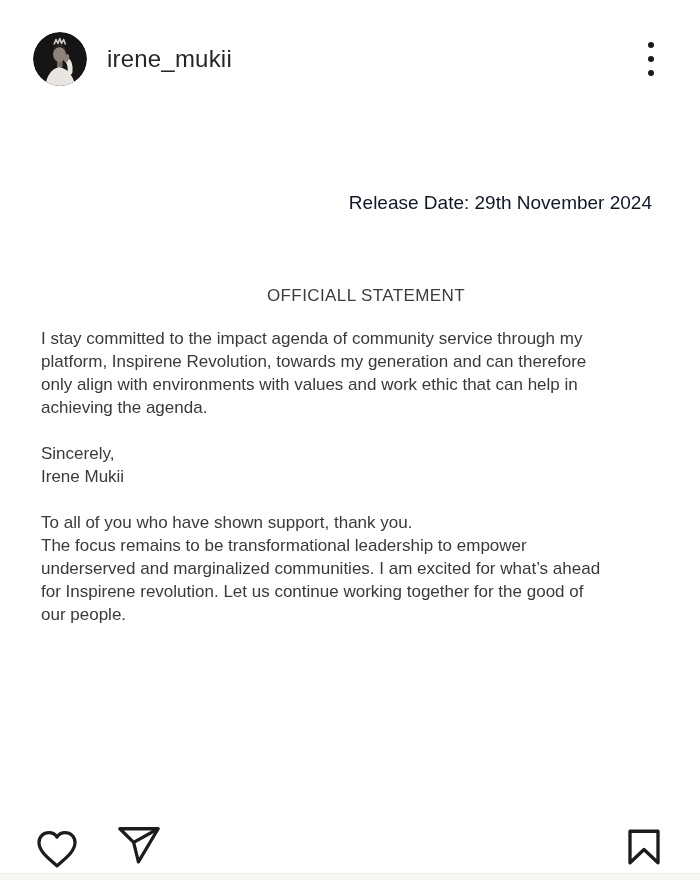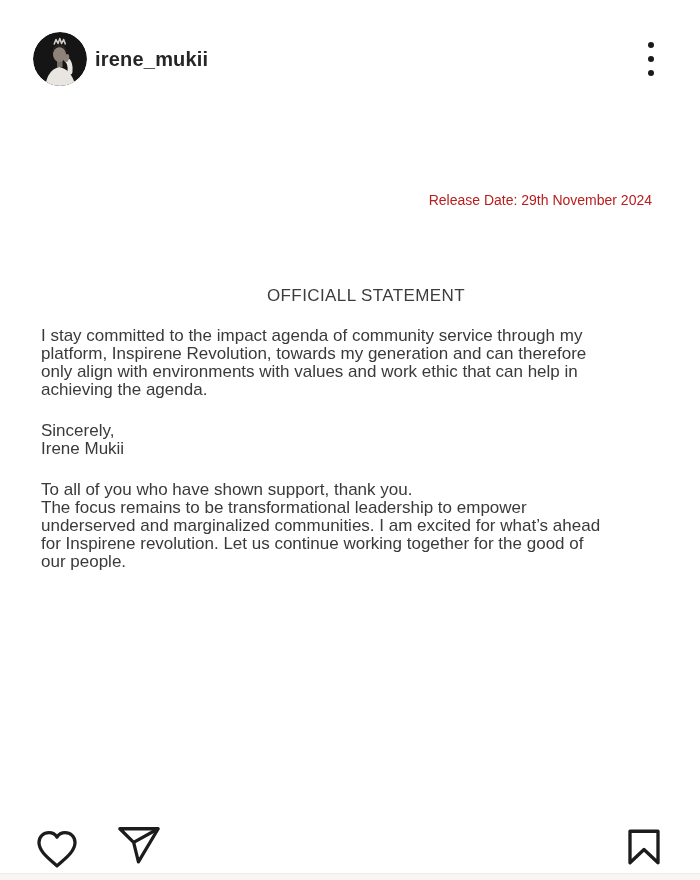--- a/index.html
+++ b/index.html
@@ -18,49 +18,49 @@
     display:flex; align-items:center;
     padding:0 40px 0 33px;
   }
   .avatar {
     width:54px; height:54px; border-radius:50%;
     overflow:hidden; flex:0 0 auto;
     cursor:pointer;
   }
   .avatar svg { display:block; }
   .username {
-    margin-left:8px;
-    font-size:20px; font-weight:700; color:#262626;
+    margin-left:20px;
+    font-size:24px; font-weight:400; color:#262626;
     letter-spacing:0.2px;
     cursor:pointer;
   }
   .menu-btn {
     margin-left:auto;
     display:flex; flex-direction:column; align-items:center; gap:8px;
     padding:4px 6px; cursor:pointer; background:none; border:none;
   }
   .menu-btn .dot {
     width:6px; height:6px; border-radius:50%; background:#1a1a1a;
   }
 
   
   .release-date {
     position:absolute; top:192px; right:48px;
-    font-size:14px; color:#b91c1c;
+    font-size:19px; color:#0f172a;
   }
   .statement-title {
     position:absolute; top:286px; left:0; right:0;
     text-align:center;
     font-size:17px; color:#3c3c3c;
     letter-spacing:0.4px;
     margin-left:32px;
   }
   .statement-body {
     position:absolute; top:327px; left:41px; right:38px;
-    font-size:17px; line-height:18px; color:#3a3a3a;
+    font-size:17px; line-height:23px; color:#3a3a3a;
   }
   .statement-body p {
     white-space:pre-line;
     margin-bottom:23px;
   }
 
   
   .post-footer {
     position:absolute; left:0; right:0; bottom:8px; height:64px;
   }

